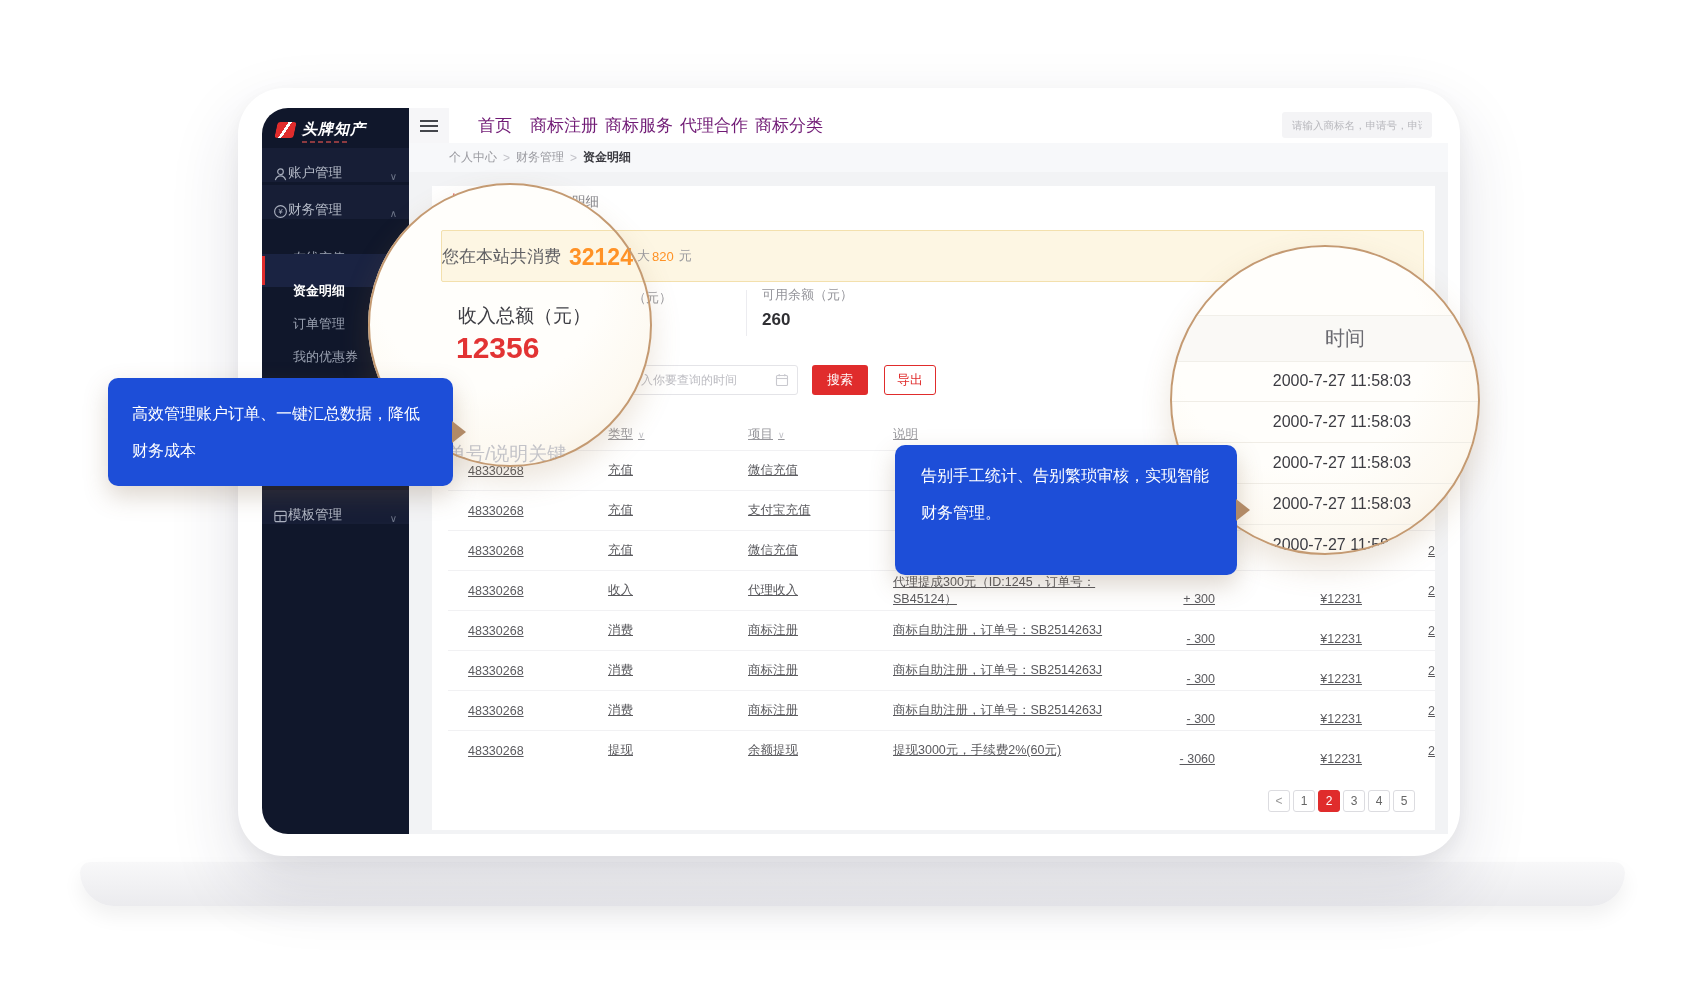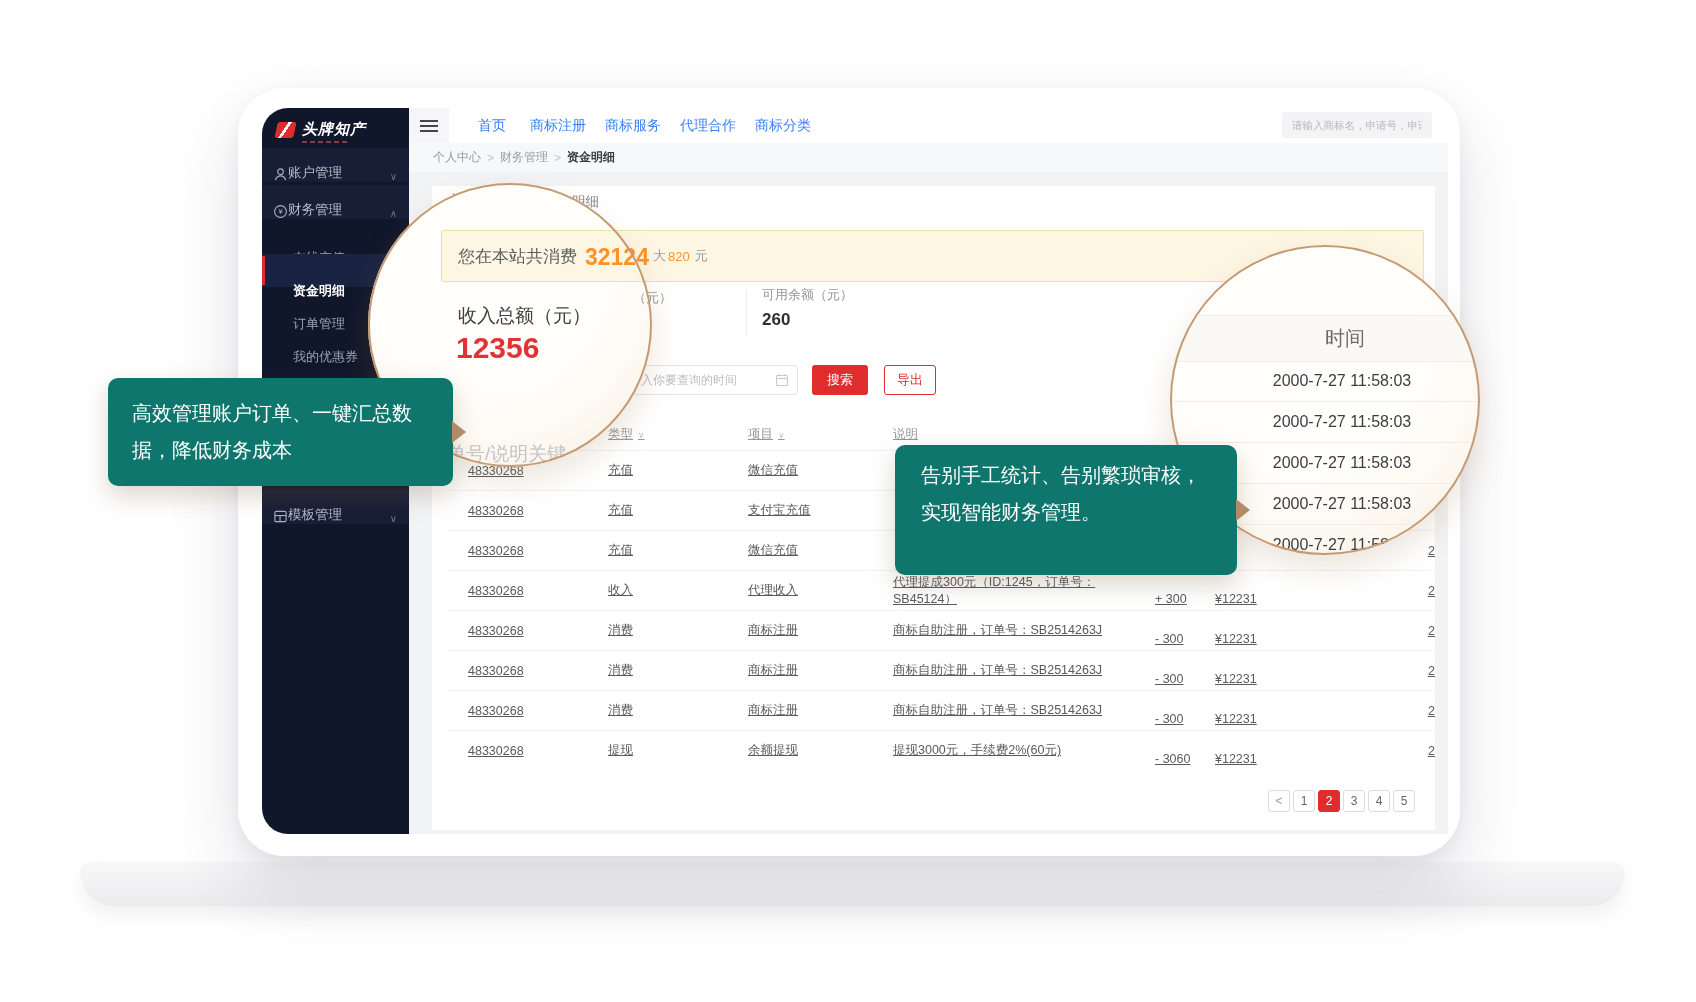--- a/index.html
+++ b/index.html
@@ -28,43 +28,43 @@
   .mc{left:0;width:147px;height:33px;display:flex;align-items:center;color:#9aa1b1;font-size:13px;cursor:pointer;}
   .mc span{margin-left:31px;margin-top:40px;}
   .mc.active{color:#fff;font-weight:bold;background:#1a2342;}
   .mc.active::before{content:"";position:absolute;left:0;top:2px;bottom:2px;width:3px;background:#e02c2c;}
 
   
   .navbar{left:409px;top:108px;width:1039px;height:35px;background:#fff;border-bottom:1px solid #ededef;z-index:2;}
   .burger-bg{left:0;top:0;width:40px;height:35px;background:#f6f6f8;}
   .burger{left:11px;top:12px;cursor:pointer;}
   .burger i{display:block;width:18px;height:2px;background:#44464c;margin-bottom:3px;}
-  .navitem{top:0;height:35px;line-height:35px;font-size:14px;color:#3b82f6;cursor:pointer;}
+  .navitem{top:0;height:35px;line-height:35px;font-size:17px;color:#701a75;cursor:pointer;}
   .topsearch{left:873px;top:4px;width:150px;height:26px;}
   .topsearch input{width:100%;height:100%;border:0;background:#f4f4f6;border-radius:3px;
                    font-size:10.5px;color:#666;padding:0 10px;box-sizing:border-box;outline:none;
                    font-family:"Liberation Sans","DejaVu Sans",sans-serif;}
   .topsearch input::placeholder{color:#b8b8bd;}
 
   .crumbbar{left:409px;top:143px;width:1039px;height:29px;background:#f7f8fa;z-index:2;
-            display:flex;align-items:center;padding-left:24px;box-sizing:border-box;font-size:12px;}
+            display:flex;align-items:center;padding-left:40px;box-sizing:border-box;font-size:12px;}
   .crumb{color:#9a9aa0;cursor:pointer;}
   .crumb.current{color:#3a3a40;font-weight:bold;cursor:default;}
   .crumb-sep{color:#c2c2c8;margin:0 6px;}
 
   .content{left:409px;top:172px;width:1039px;height:662px;background:#f2f3f5;z-index:2;}
   .card{left:432px;top:186px;width:1003px;height:644px;background:#fff;z-index:2;overflow:hidden;}
 
   .tab1{left:20px;top:6px;font-size:14px;font-weight:bold;color:#e02c2c;cursor:pointer;}
   .tab1 i{position:absolute;left:0;top:22px;width:56px;height:2px;background:#e02c2c;}
   .tab2{left:113px;top:7px;font-size:13.5px;color:#86868c;cursor:pointer;}
 
   
   .banner{left:441px;top:230px;width:983px;height:52px;background:#fdf6e3;border:1px solid #f3e0ad;
-          border-radius:2px;display:flex;align-items:center;padding-left:16px;box-sizing:border-box;z-index:4;}
+          border-radius:2px;display:flex;align-items:center;box-sizing:border-box;z-index:4;}
   .banner .pre{font-size:17px;color:#5f5f63;}
   .banner .big{font-size:23px;font-weight:bold;color:#ff9226;margin:2px 4px 0 8px;}
   .banner .tc{font-size:13px;color:#9a9a9e;}
   .banner .tv{font-size:13px;color:#ff9226;margin-left:2px;}
   .banner .un{font-size:13px;color:#9a9a9e;margin-left:5px;}
 
   
   .stat-div{left:314px;top:104px;width:1px;height:46px;background:#ececf0;}
   .bal-label{left:330px;top:100px;font-size:13px;color:#94949a;}
   .bal-value{left:330px;top:124px;font-size:17px;font-weight:bold;color:#2f2f33;}
@@ -82,21 +82,21 @@
   .btn-export{left:452px;top:179px;width:52px;height:30px;background:#fff;color:#e02c2c;font-size:13px;
               border:1px solid #e02c2c;border-radius:3px;display:flex;align-items:center;justify-content:center;
               box-sizing:border-box;cursor:pointer;}
 
   
   .table{left:16px;top:232px;width:987px;}
   .thead,.trow{display:grid;grid-template-columns:160px 140px 145px 262px 60px 147px 73px;align-items:center;text-decoration:underline;}
   .thead{height:32px;font-size:12.5px;color:#97979c;}
   .trow{height:39px;border-top:1px solid #f1f1f3;font-size:12.5px;color:#5a5a5e;}
   .c1{padding-left:20px;}
-  .c5,.c6{margin-top:17px;}
+  .c5,.c6{text-align:right;margin-top:17px;}
   .c7{padding-left:66px;white-space:nowrap;overflow:hidden;}
   .caret{color:#c0c0c6;font-size:9px;margin-left:5px;}
 
   
   .pager{left:836px;top:604px;display:flex;gap:3px;}
   .page{width:22px;height:22px;border:1px solid #dcdce0;border-radius:3px;background:#fff;color:#666;
         font-size:12px;display:flex;align-items:center;justify-content:center;cursor:pointer;box-sizing:border-box;}
   .page.prev{color:#999;}
   .page.active{background:#e02c2c;border-color:#e02c2c;color:#fff;}
 
@@ -113,21 +113,21 @@
   .li-value{left:88px;top:148px;font-size:30px;font-weight:800;color:#e23333;}
   .li-colhead{left:60px;top:258px;font-size:19px;color:#c3c3c8;white-space:nowrap;}
   .lr-band{left:0;top:70px;width:310px;height:45px;background:#faf9f6;border-top:1px solid #f1efe9;
            border-bottom:1px solid #f1efe9;display:flex;align-items:center;justify-content:center;}
   .lr-band span{font-size:20px;color:#6a6a70;padding-left:40px;text-align:right;}
   .lr-row{left:0;width:310px;text-align:center;font-size:16px;color:#3c3c42;white-space:nowrap;}
   .lr-row span{padding-left:34px;}
   .lr-sep{left:0;width:310px;height:1px;background:#f0ede6;}
 
   
-  .callout{background:#0f766e;border-radius:10px;color:#fff;font-size:20px;line-height:37px;
+  .callout{background:#1d4ed8;border-radius:10px;color:#fff;font-size:16px;line-height:37px;
            box-sizing:border-box;z-index:7;box-shadow:0 10px 24px rgba(120,90,60,.25);}
   .callout::after{content:"";position:absolute;right:-13px;top:50%;margin-top:-11px;
                   border-top:11px solid transparent;border-bottom:11px solid transparent;
                   border-left:14px solid #b18a67;}
   .co-left{left:108px;top:378px;width:345px;height:108px;padding:17px 24px;}
   .co-right{left:895px;top:445px;width:342px;height:130px;padding:12px 26px;}
 </style>
 </head>
 <body>
 

